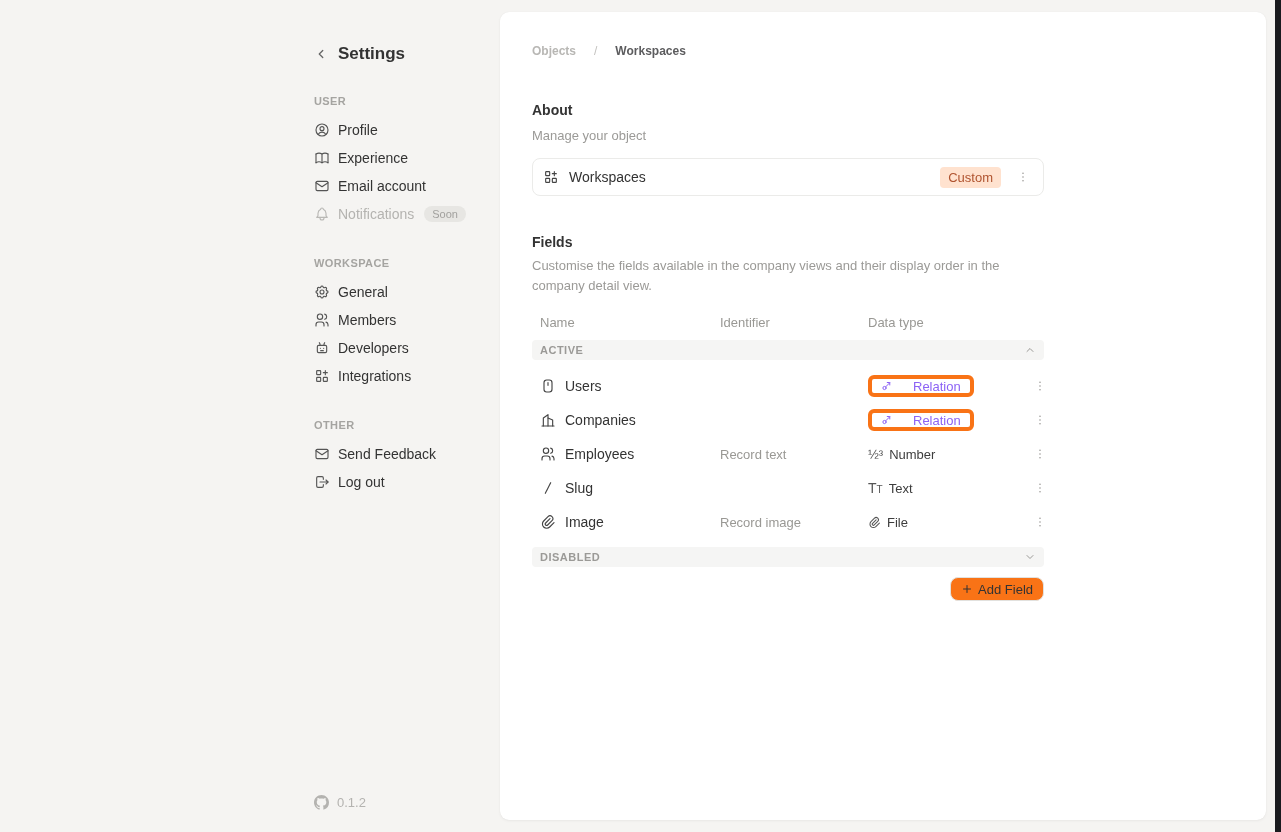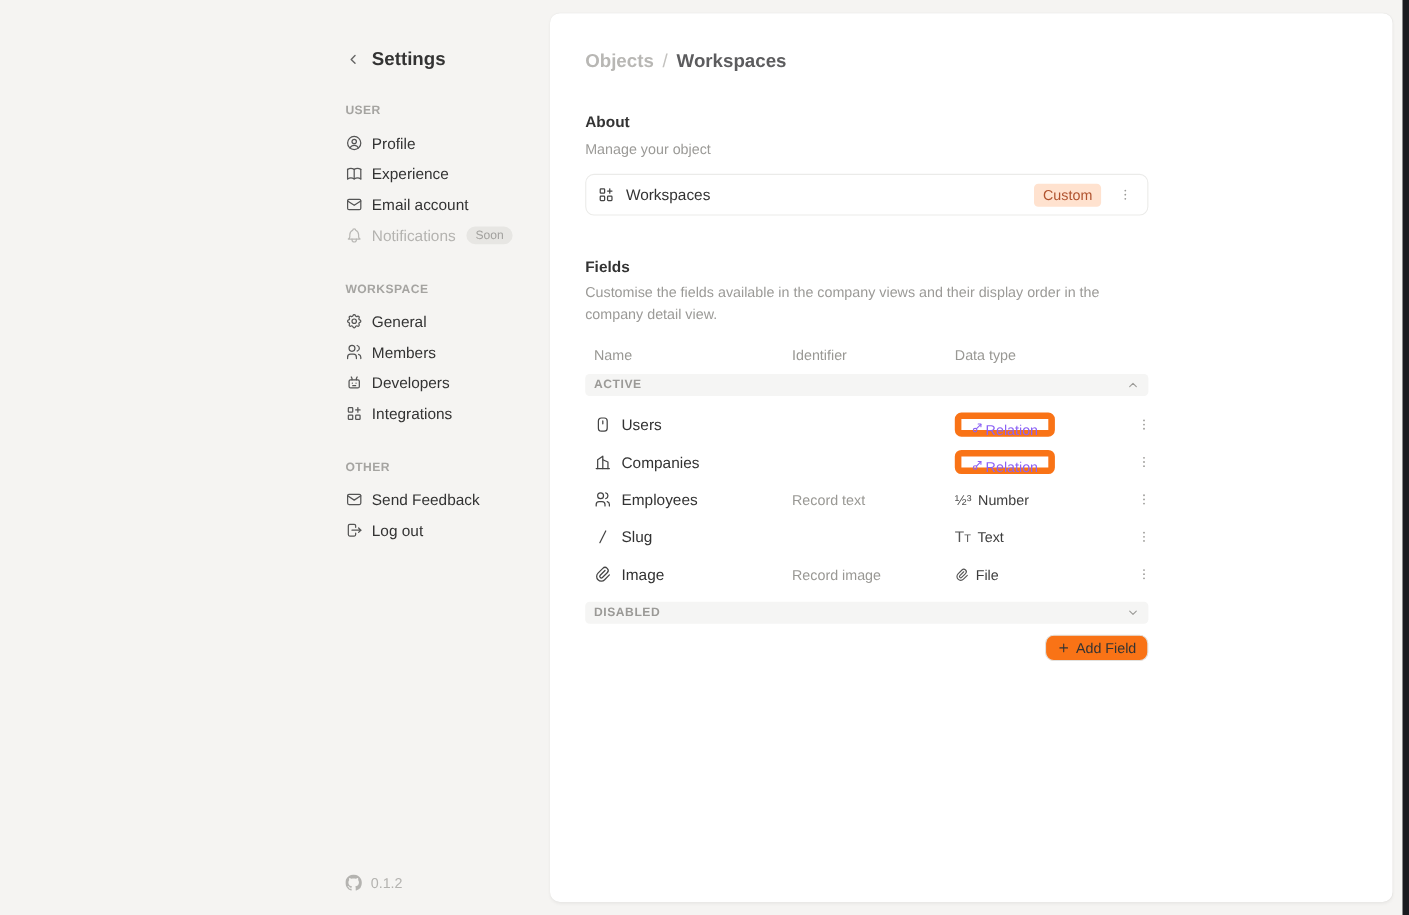--- a/index.html
+++ b/index.html
@@ -45,21 +45,21 @@
   }
 
   
   .panel {
     position:absolute; left:500px; top:12px; width:766px; height:808px;
     background:#fff; border-radius:9px;
     box-shadow:0 1px 3px rgba(0,0,0,.05), 0 0 1px rgba(0,0,0,.06);
   }
   .content { width:512px; margin-left:32px; }
 
-  .breadcrumb { display:flex; align-items:center; gap:8px; padding-top:32px; font-size:17px; font-weight:600; height:56px; }
+  .breadcrumb { display:flex; gap:18px; padding-top:32px; font-size:12px; font-weight:600; height:56px; }
   .breadcrumb .parent { color:#b8b7b4; cursor:pointer; }
   .breadcrumb .sep { color:#c3c2bf; font-weight:400; }
   .breadcrumb .current { color:#5c5c5e; }
 
   .section-heading { margin-top:32px; font-size:14px; font-weight:700; color:#333; line-height:20px; }
   .section-sub { margin-top:6px; font-size:13px; color:#9b9a97; line-height:20px; }
 
   .object-card {
     margin-top:12px; height:38px; border:1px solid #ebebe9; border-radius:8px;
     display:flex; align-items:center; padding:0 8px 0 10px; background:#fff;
@@ -94,22 +94,22 @@
     padding-left:8px; align-items:center;
   }
   .cell-name { display:flex; align-items:center; gap:9px; font-size:14px; color:#333; }
   .cell-name .ic { color:#444; }
   .cell-id { font-size:13px; color:#99989        4; color:#999894; }
   .cell-type { display:flex; align-items:center; gap:6px; font-size:13px; color:#3d3d3d; }
   .cell-type .ic { color:#555; }
   .glyph { font-size:13px; color:#555; line-height:1; }
   .glyph.smallcaps { font-variant:small-caps; font-size:14px; font-weight:500; }
   .relation-badge {
-    display:inline-flex; align-items:flex-start; gap:1px;
-    border:6px solid #f97316; border-radius:6px; background:#fff;
+    display:inline-flex; align-items:center; gap:20px;
+    border:4px solid #f97316; border-radius:6px; background:#fff;
     color:#8c62f5; font-size:13px; padding:2px 9px; height:22px; cursor:default;
   }
   .row-menu { display:flex; align-items:center; justify-content:center; width:24px; height:24px; cursor:pointer; color:#9b9a97; }
 
   .add-field-wrap { margin-top:10px; display:flex; justify-content:flex-end; }
   .add-field-btn {
     display:inline-flex; align-items:center; gap:5px;
     border:1px solid #e2e1de; border-radius:8px; background:#f97316;
     height:24px; padding:0 10px; font-size:13px; color:#333; cursor:pointer;
   }

